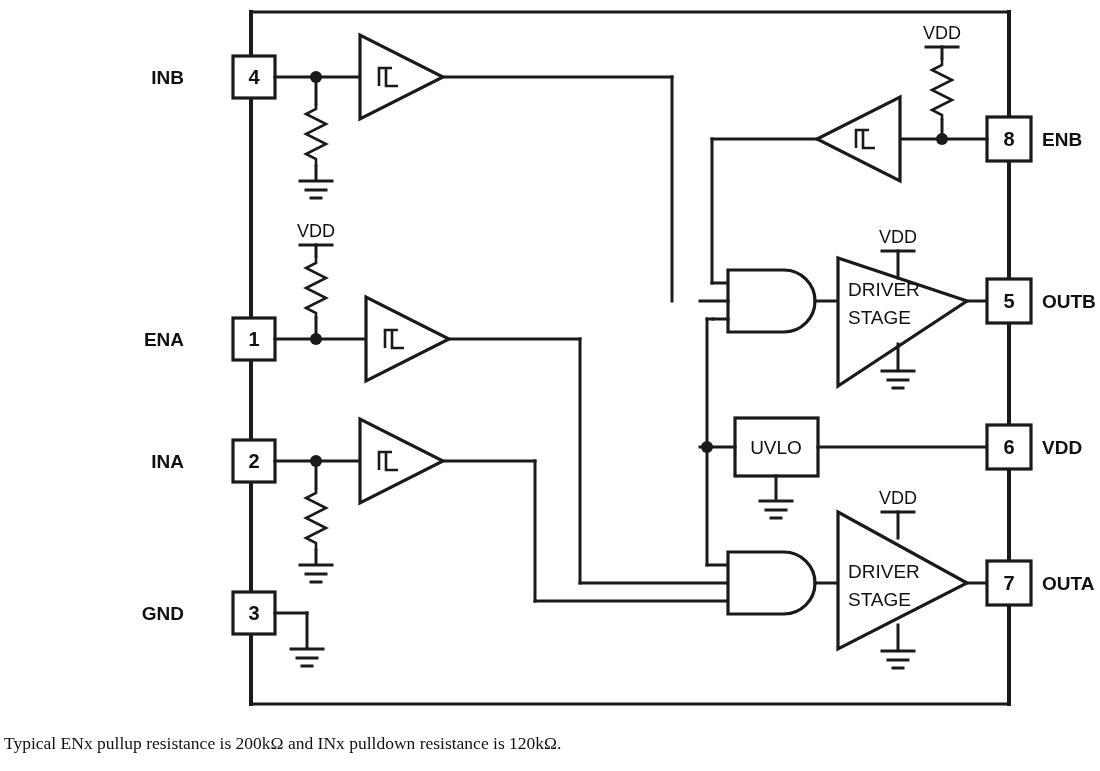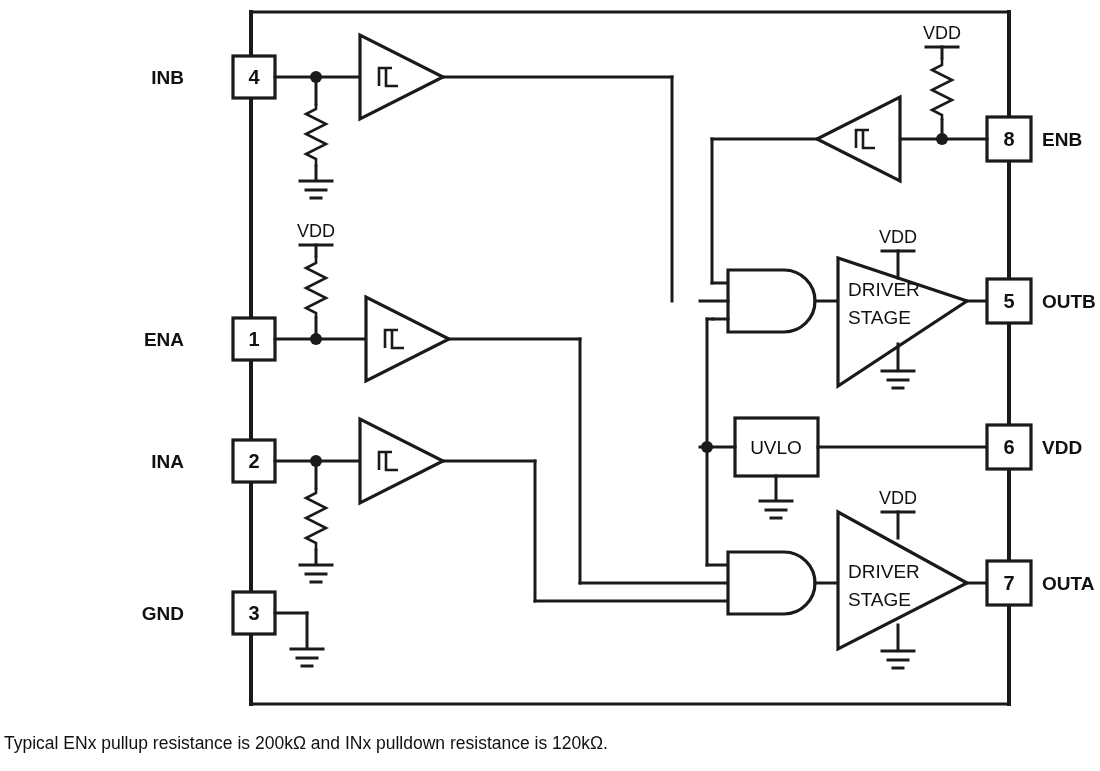--- a/index.html
+++ b/index.html
@@ -81,21 +81,21 @@
     font-family: "Liberation Sans", sans-serif;
     font-size: 19px;
     font-weight: normal;
     fill: #111111;
     text-anchor: middle;
   }
   .caption {
     position: absolute;
     left: 4px;
     top: 733px;
-    font-family: Liberation Sans, sans-serif;
+    font-family: Liberation Serif, serif;
     font-size: 17.5px;
     color: #111111;
     white-space: nowrap;
   }
 </style>
 </head>
 <body>
 
 <div id="diagram-root">
 

